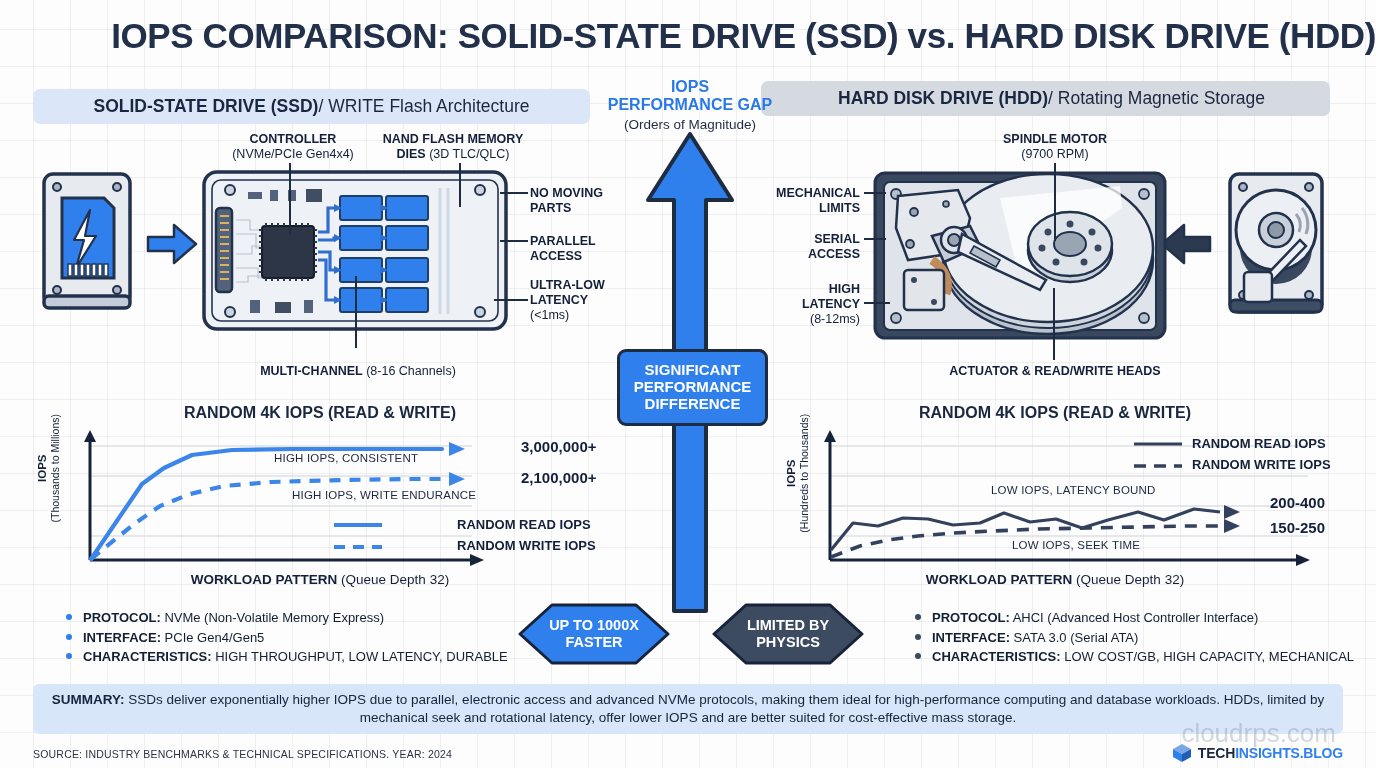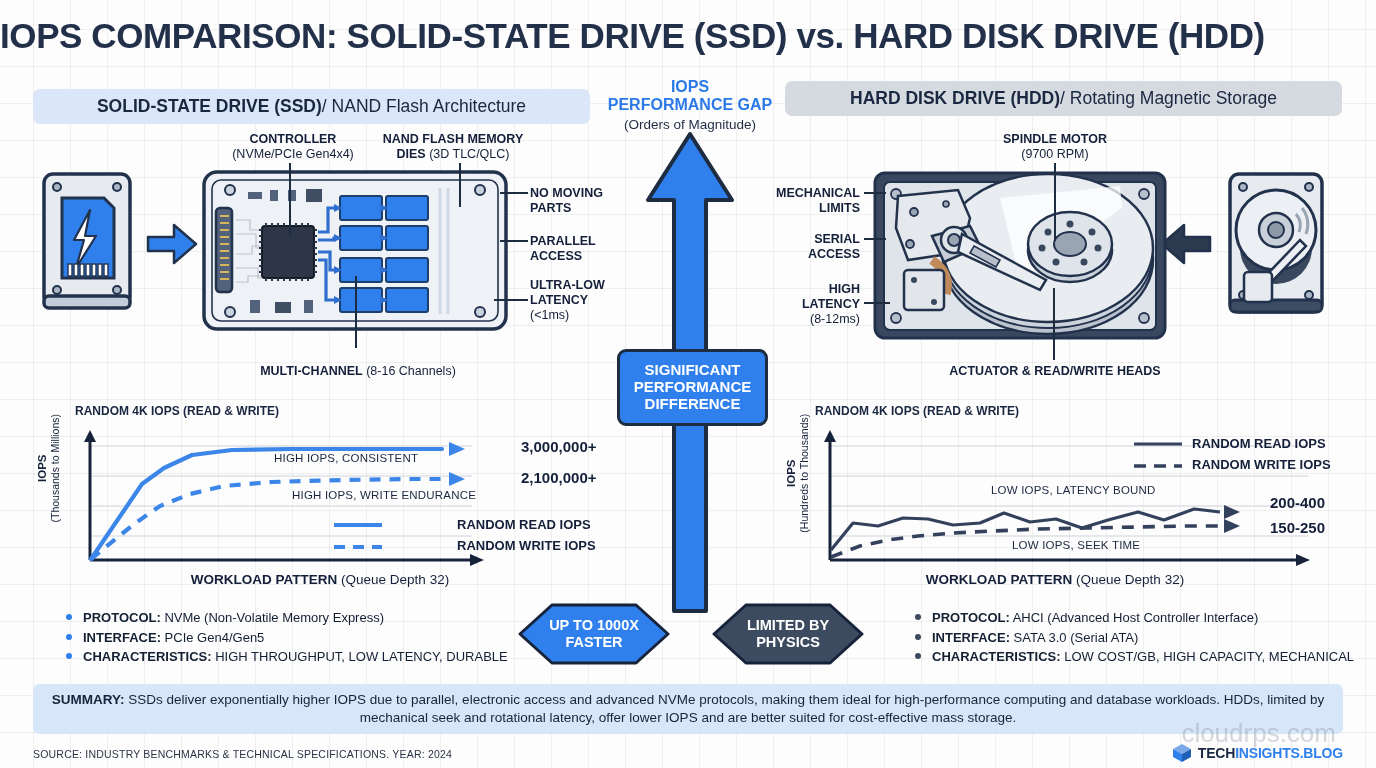--- a/index.html
+++ b/index.html
@@ -14,53 +14,53 @@
     background-color:#fdfdfd;
     background-image:
       linear-gradient(to right, rgba(0,0,0,0.055) 1px, transparent 1px),
       linear-gradient(to bottom, rgba(0,0,0,0.055) 1px, transparent 1px);
     background-size:37px 37px;
     background-position:-4px -8px;
   }
   .abs{position:absolute;}
   
   #title{
-    left:0;right:0;top:16px;text-align:left;
+    left:0;right:0;top:16px;text-align:right;
     font-size:35px;font-weight:bold;letter-spacing:-0.4px;
     color:#22304a;
   }
   
   .hdrbar{
     height:35px;border-radius:7px;display:flex;align-items:center;justify-content:center;
     font-size:17.5px;white-space:nowrap;
   }
   .hdrbar b{font-weight:bold;}
   .hdrbar span.sub{font-weight:normal;}
   #ssd-hdr{left:33px;top:89px;width:557px;background:#dbe7f8;color:#1a2740;}
-  #hdd-hdr{left:785px;top:81px;width:557px;background:#d5dae0;color:#1a2740;}
+  #hdd-hdr{left:761px;top:81px;width:557px;background:#d5dae0;color:#1a2740;padding-left:12px;}
   
   #gap-title{left:595px;top:78px;width:190px;text-align:center;line-height:1.15;}
   #gap-title .l1{font-size:16px;font-weight:bold;color:#2979e8;display:block;}
   #gap-title .l2{font-size:16px;font-weight:bold;color:#2979e8;display:block;}
   #gap-title .l3{font-size:13.5px;color:#1e2c42;display:block;margin-top:2px;}
   
   #center-arrow{left:640px;top:130px;width:100px;height:485px;}
   #sig-box{
     left:617px;top:349px;width:145px;height:71px;border-radius:9px;
     background:#2f80ed;border:3px solid #1e2c42;
     display:flex;align-items:center;justify-content:center;text-align:center;
     color:#ffffff;font-weight:bold;font-size:15px;line-height:1.12;
   }
   
   .lbl{font-size:12.5px;line-height:1.18;color:#14203a;}
   .lbl b{font-weight:bold;}
   .cap-center{text-align:center;}
   .cap-right{text-align:right;}
   
-  .charttitle{font-size:12px;font-weight:bold;color:#1a2740;}
+  .charttitle{font-size:16px;font-weight:bold;color:#1a2740;text-align:center;}
   
   .annot{font-size:11.5px;color:#1b2740;letter-spacing:.2px;}
   .endval{font-size:15px;font-weight:bold;color:#14203a;}
   .legtxt{font-size:13px;font-weight:bold;color:#14203a;}
   .axis-x{font-size:13.5px;color:#14203a;}
   .axis-x b{font-weight:bold;}
   
   .bullets{font-size:13px;line-height:19.5px;color:#131f33;}
   .bullets .row{display:flex;align-items:baseline;gap:11px;}
   .dot{width:6px;height:6px;border-radius:50%;flex:0 0 auto;position:relative;top:-2px;}
@@ -88,21 +88,21 @@
 </style>
 </head>
 <body>
 
 <div id="root">
 
   <div class="abs" id="title">IOPS COMPARISON: SOLID-STATE DRIVE (SSD) vs. HARD DISK DRIVE (HDD)</div>
 
   <div class="abs hdrbar" id="ssd-hdr">
     <b>SOLID-STATE DRIVE (SSD)</b>
-      <span class="sub"> / NAND Flash Architecture</span>
+      <span class="sub"> / WRITE Flash Architecture</span>
   </div>
 
   <div class="abs hdrbar" id="hdd-hdr">
     <b>HARD DISK DRIVE (HDD)</b>
       <span class="sub"> / Rotating Magnetic Storage</span>
   </div>
 
   <div class="abs" id="gap-title">
     <span class="l1">IOPS</span>
     <span class="l2">PERFORMANCE GAP</span>

